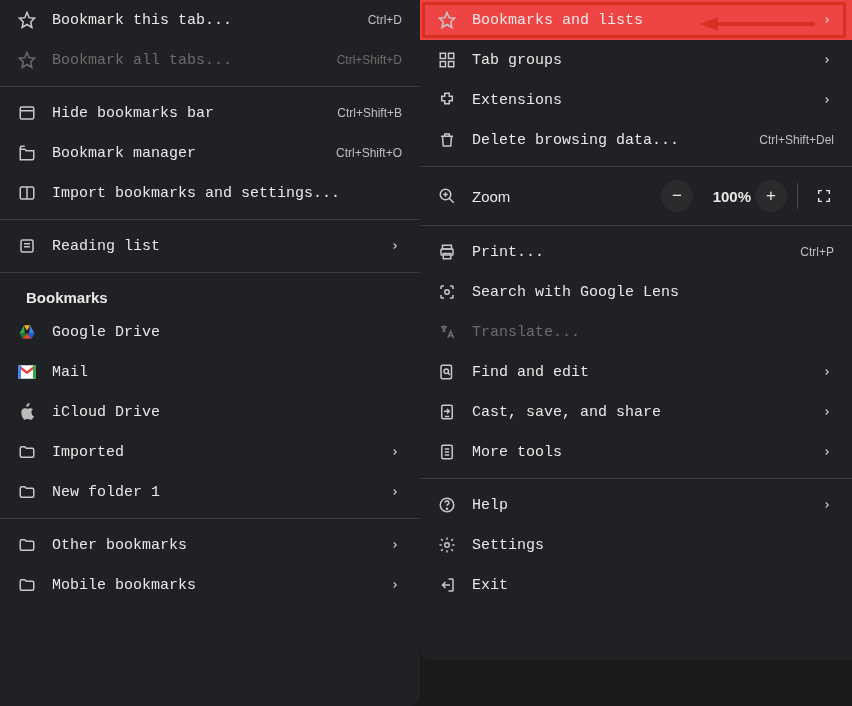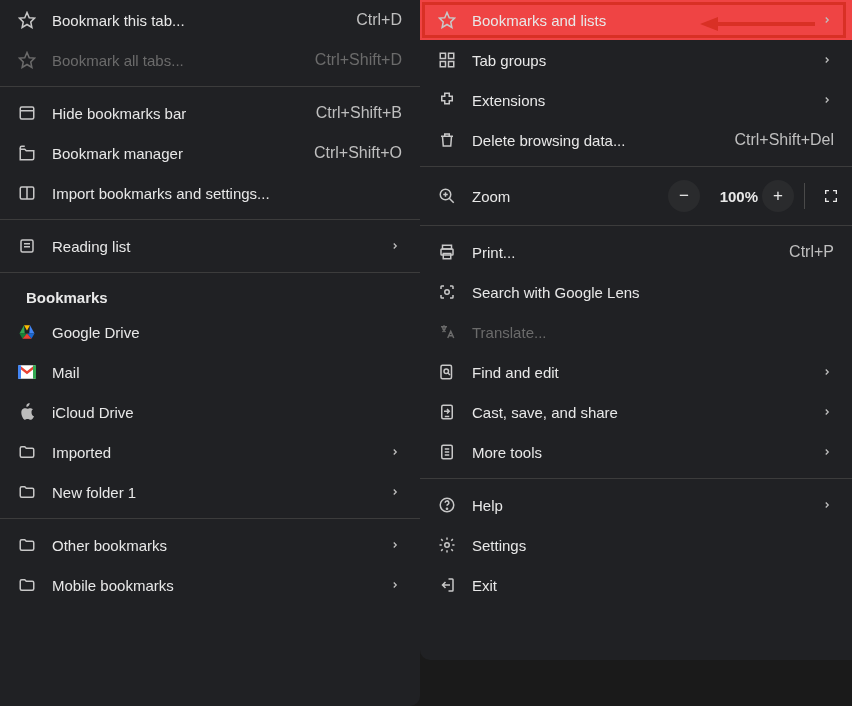--- a/index.html
+++ b/index.html
@@ -48,24 +48,25 @@
     display: flex;
     align-items: center;
     justify-content: center;
     flex-shrink: 0;
     color: #c8c8c8;
   }
   .row .label {
     flex: 1;
     color: #e8e8e8;
     white-space: nowrap;
+    font-family: Liberation Mono, monospace;
   }
   .row .shortcut {
     color: #bfbfbf;
-    font-size: 16px;
+    font-size: 12px;
   }
   .row .chev {
     width: 14px;
     color: #bfbfbf;
     display: flex;
     align-items: center;
     justify-content: center;
   }
   .row.disabled .label,
   .row.disabled .icon,
@@ -96,21 +97,21 @@
   .arrow-annot {
     position: absolute;
     top: 14px;
     left: 700px;
     pointer-events: none;
   }
   .zoom-row {
     display: flex;
     align-items: center;
     height: 46px;
-    padding: 0 5px 0 16px;
+    padding: 0 12px 0 16px;
     gap: 14px;
   }
   .zoom-row .icon { width:22px; height:22px; display:flex;align-items:center;justify-content:center;color:#c8c8c8;}
   .zoom-row .label { flex:1; }
   .zoom-controls { display:flex; align-items:center; gap:4px;}
   .zbtn {
     width:32px; height:32px; border-radius:50%;
     display:flex;align-items:center;justify-content:center;
     color:#e8e8e8; background:#2a2b2d;
     font-size:17px;

